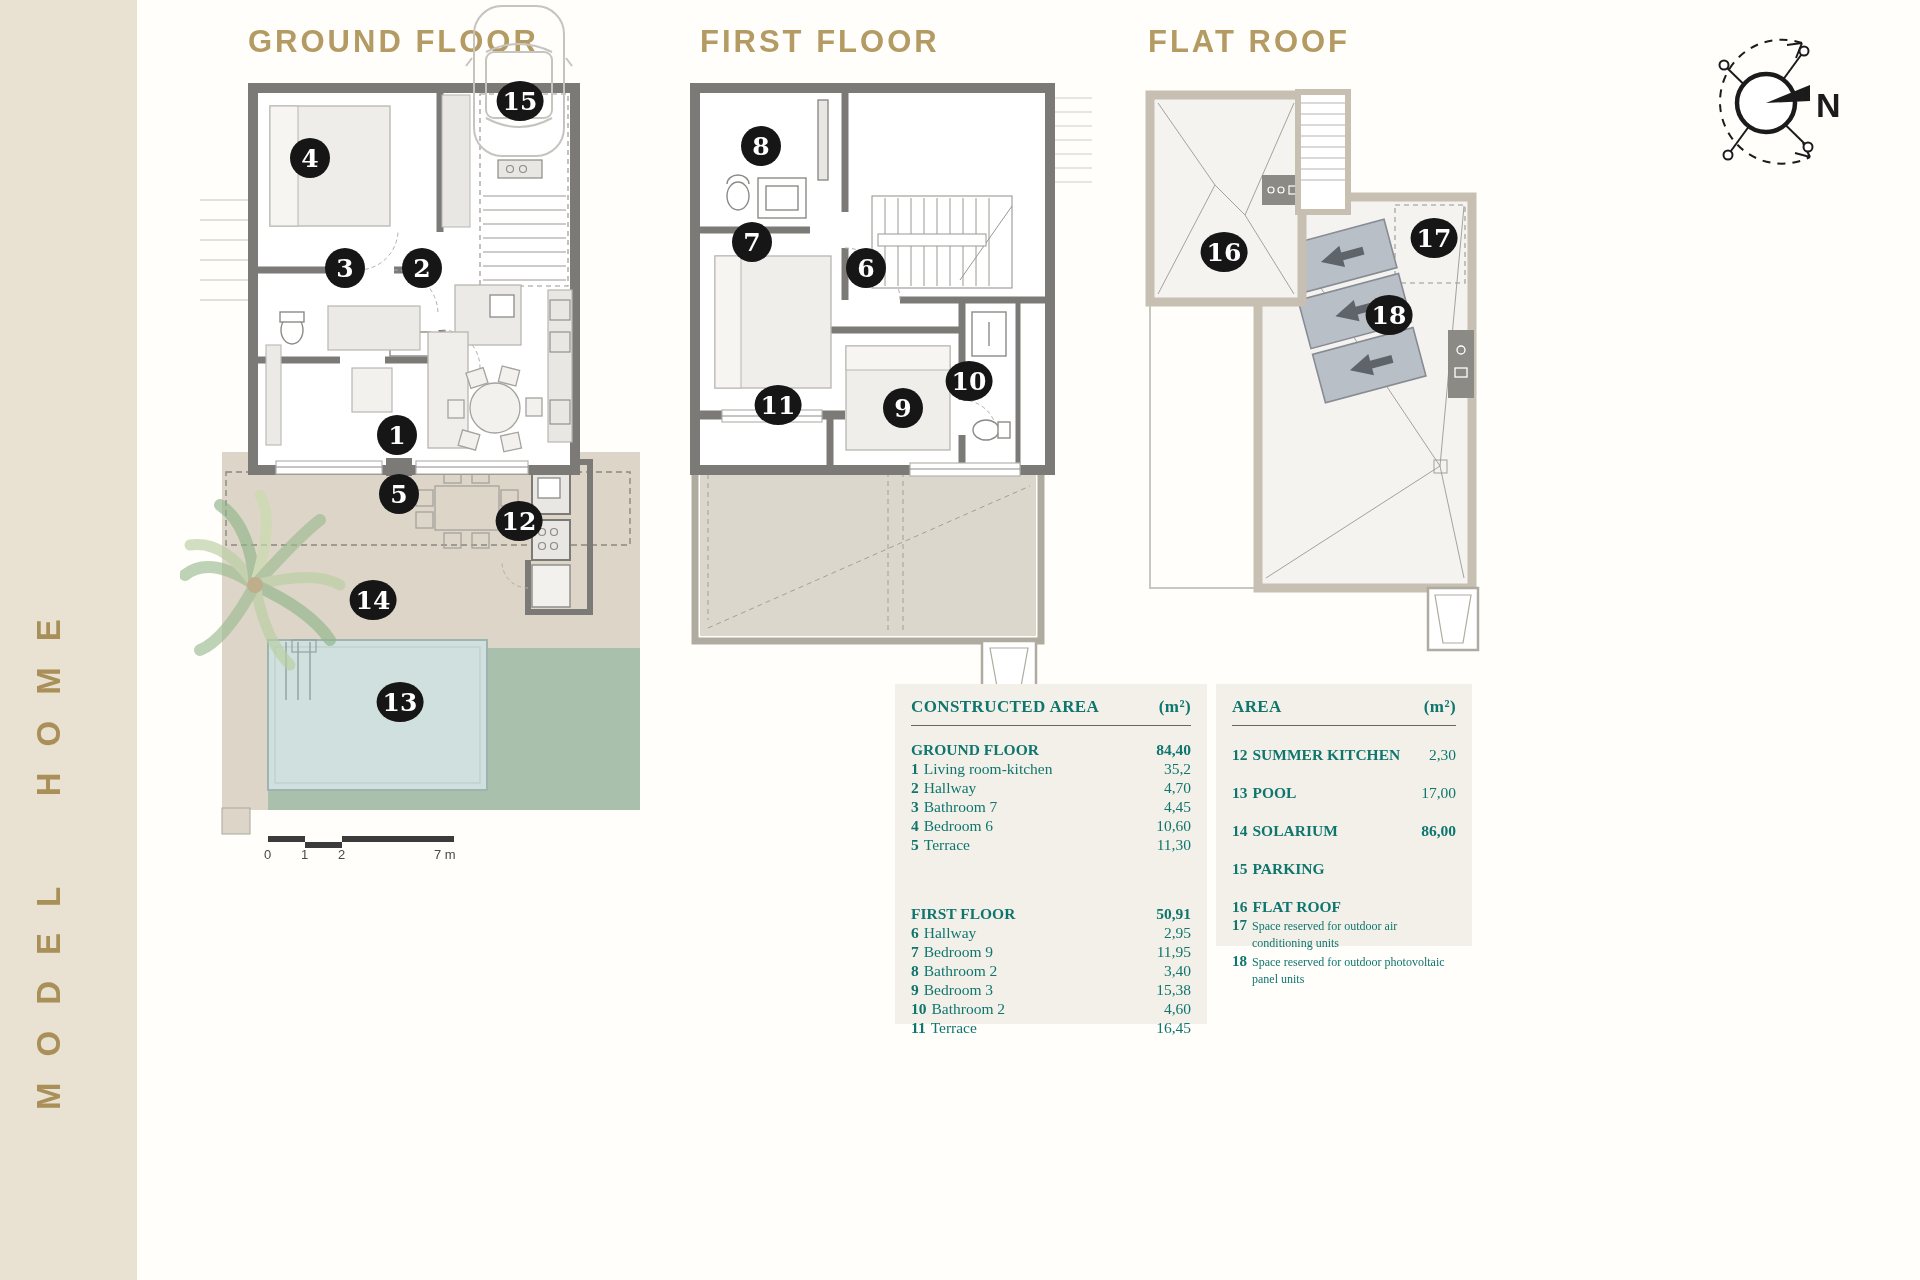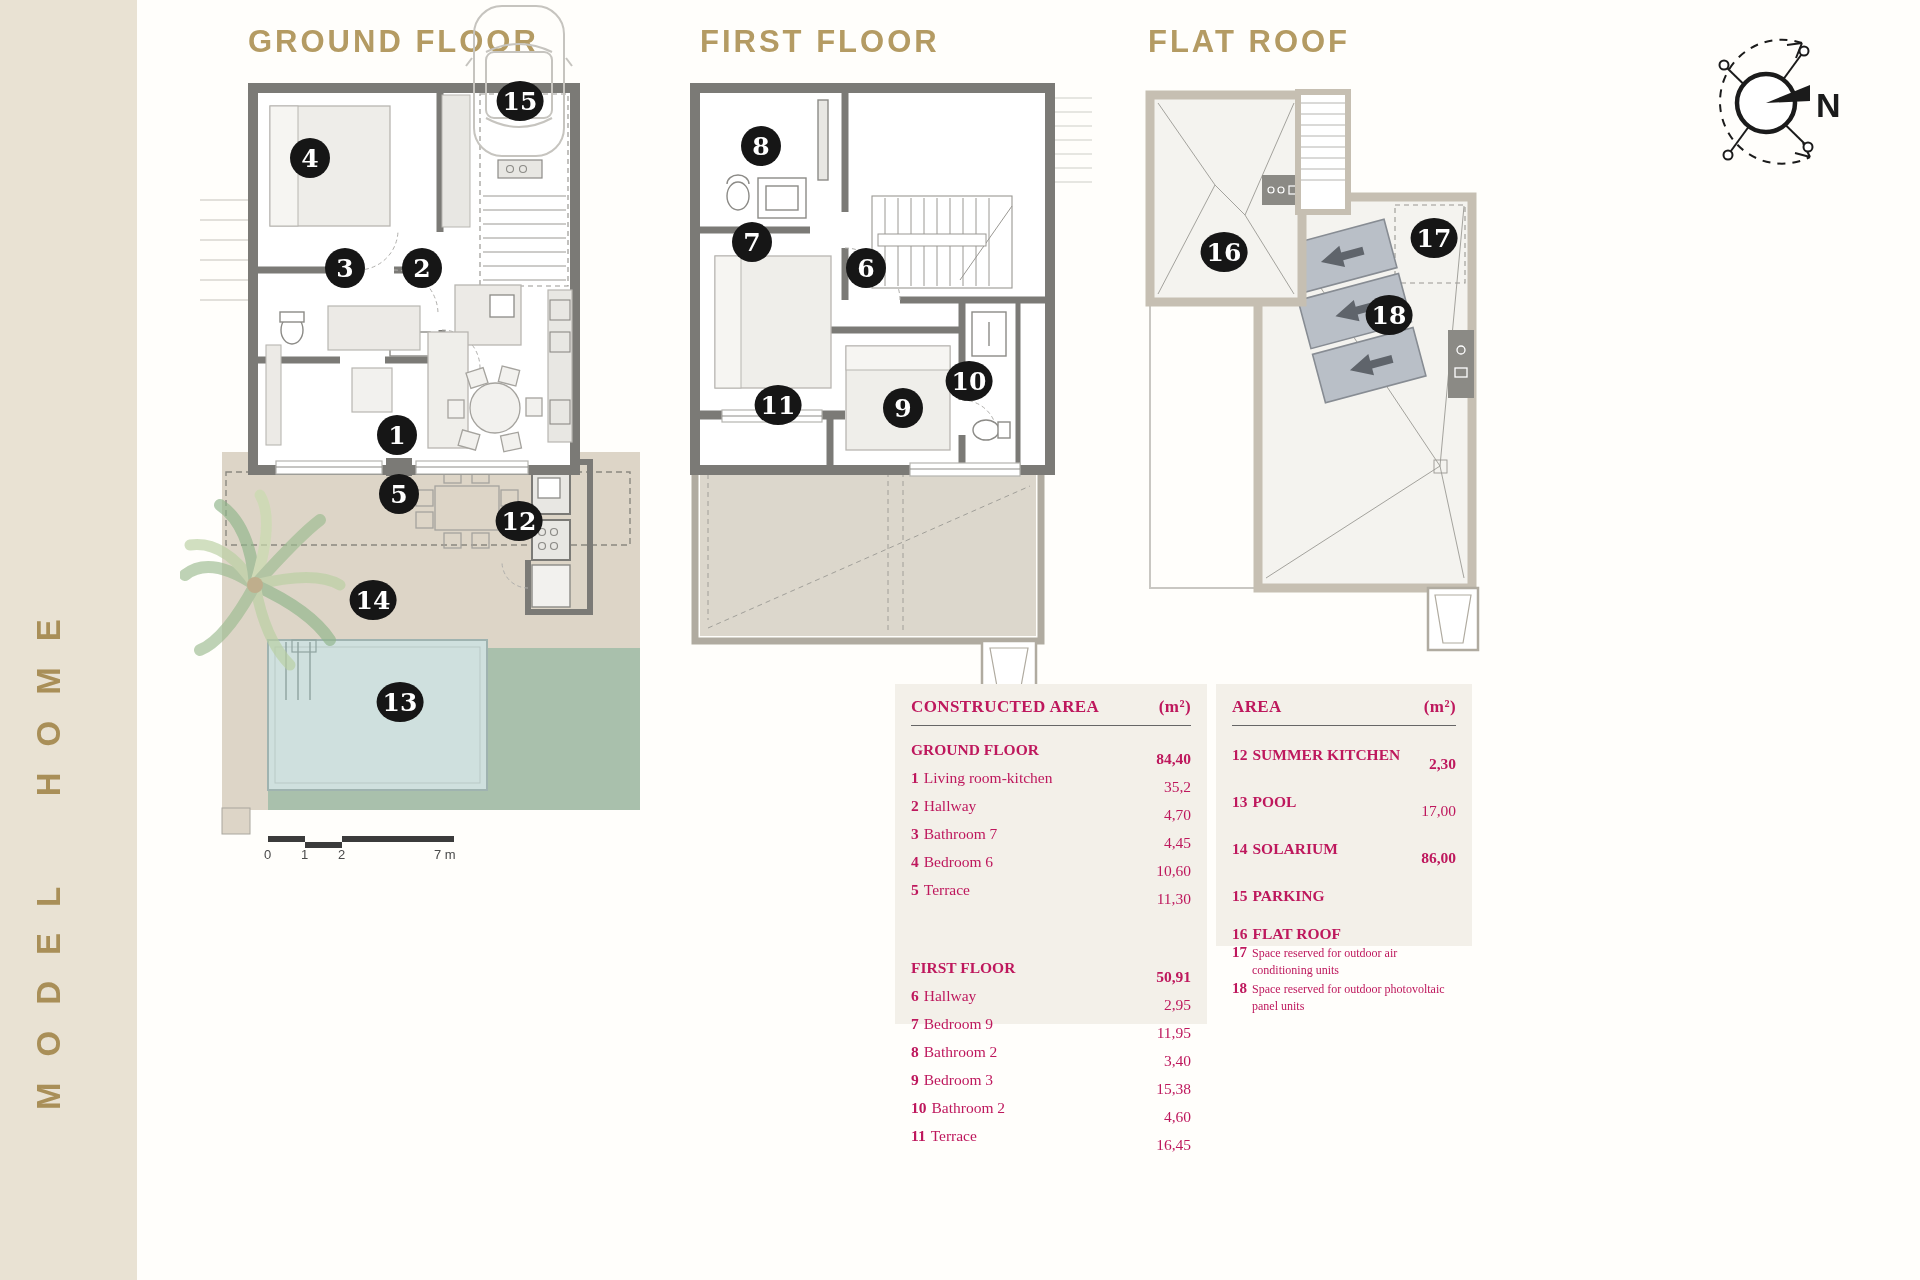--- a/index.html
+++ b/index.html
@@ -22,28 +22,28 @@
       min-width:40px;height:40px;padding:0 6px;box-sizing:border-box;
       background:#161616;border-radius:50%;color:#ffffff;
       font-family:"DejaVu Serif",serif;font-weight:700;font-size:25px;
       display:flex;align-items:center;justify-content:center;}
   
   .scalebar{position:absolute;left:268px;top:832px;width:196px;height:34px;}
   .scalebar .seg{position:absolute;height:6px;background:#3b3b3b;}
   .scalebar .lbl{position:absolute;top:15px;font-size:13px;color:#4a4a4a;}
   
   .areatable{position:absolute;background:#f3f0e9;box-sizing:border-box;
-      font-family:"Liberation Serif",serif;color:#be185d;padding:13px 16px 10px 16px;}
+      font-family:"Liberation Serif",serif;color:#0f766e;padding:13px 16px 10px 16px;}
   #table-constructed{left:895px;top:684px;width:312px;height:340px;}
   #table-area{left:1216px;top:684px;width:256px;height:262px;}
   .thead{display:flex;justify-content:space-between;font-weight:700;font-size:17px;
       letter-spacing:.4px;padding-bottom:8px;border-bottom:1.6px solid #666;}
   .trow{display:flex;font-size:15.5px;line-height:19px;}
   .trow .tnum{font-weight:700;margin-right:5px;}
-  .trow .tval{margin-left:auto;margin-top:9px;}
+  .trow .tval{margin-left:auto;}
   .trow.group{font-weight:700;margin-top:14px;}
   .trow.main{font-weight:700;margin-top:19px;font-size:15.5px;}
   .trow.note{margin-top:1px;font-size:12px;align-items:baseline;line-height:17px;}
   .trow.note .tnum{font-size:15px;}
   .spacer{height:36px;}
 </style>
 </head>
 <body>
 
 <div class="page">
@@ -481,21 +481,21 @@
 
   <div class="areatable" id="table-area">
     <div class="thead">
       <span>AREA</span>
       <span>(m²)</span>
     </div>
     <div id="area-body">
         <div class="trow main">
           <span class="tnum">12</span>
           <span class="tlabel">SUMMER KITCHEN</span>
-          <span class="tval" style="font-weight: 700;">2,30</span>
+          <span class="tval" style="font-weight: 400;">2,30</span>
         </div>
         <div class="trow main">
           <span class="tnum">13</span>
           <span class="tlabel">POOL</span>
           <span class="tval" style="font-weight: 400;">17,00</span>
         </div>
         <div class="trow main">
           <span class="tnum">14</span>
           <span class="tlabel">SOLARIUM</span>
           <span class="tval" style="font-weight: 700;">86,00</span>

